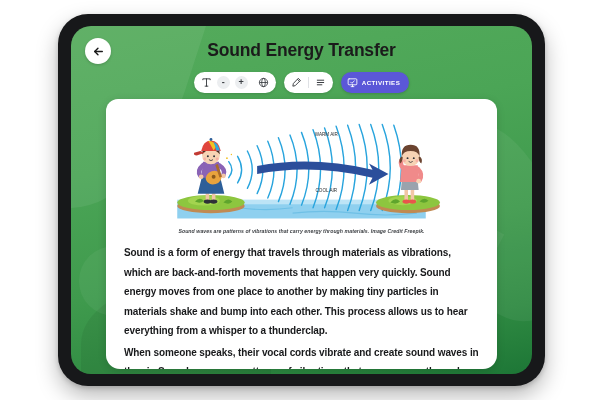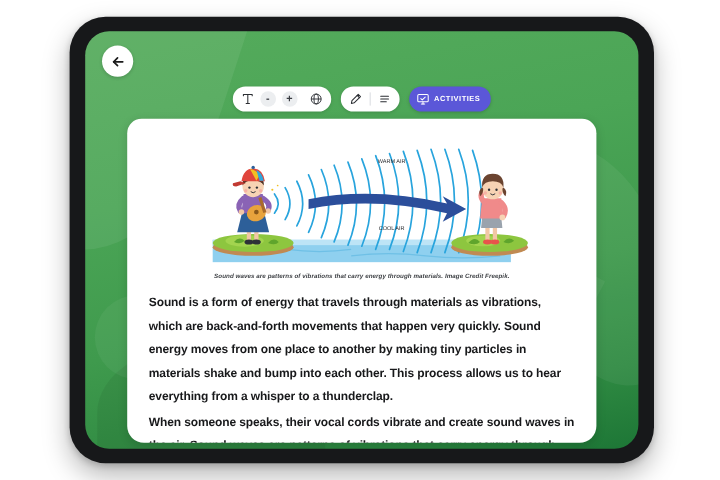--- a/index.html
+++ b/index.html
@@ -165,20 +165,21 @@
 
     <div id="back-button">
       <span>
         <svg viewBox="0 0 24 24" fill="none" stroke="#1b1b1b" stroke-width="2.6" stroke-linecap="round" stroke-linejoin="round">
           <path d="M19 12H5"></path>
             <path d="M11 18l-6-6 6-6"></path>
         </svg>
       </span>
     </div>
 
+    <div id="page-title">Sound Energy Transfer</div>
 
     <div id="toolbar">
 
       <div class="pill" id="font-pill">
         <span class="tb-icon">
           <svg width="11" height="11" viewBox="0 0 24 24" fill="none" stroke="#2b2e33" stroke-width="1.9" stroke-linecap="round" stroke-linejoin="round">
             <path d="M4 6V4h16v2"></path>
               <path d="M12 4v16"></path>
               <path d="M9 20h6"></path>
           </svg>

